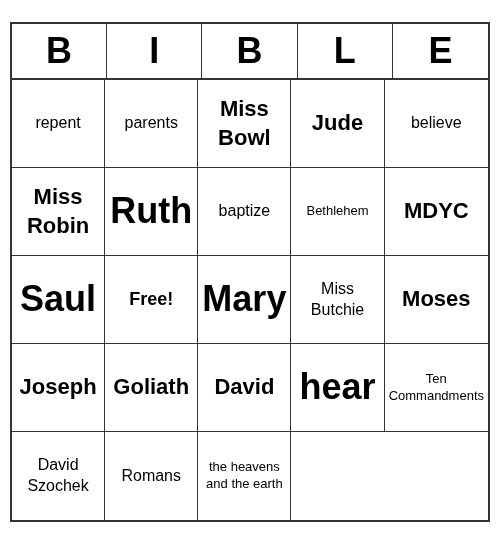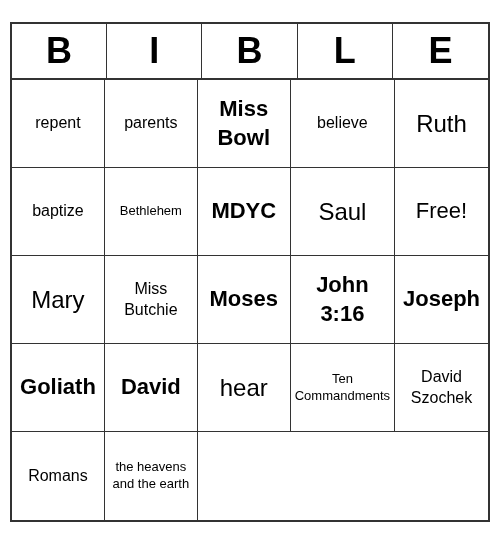--- a/index.html
+++ b/index.html
@@ -70,27 +70,27 @@
     .bingo-cell:nth-child(n+21) {
       border-bottom: none;
     }
 
     .bingo-cell.large-text {
       font-size: 22px;
       font-weight: bold;
     }
 
     .bingo-cell.xlarge-text {
-      font-size: 24px;
-      font-weight: normal;
+      font-size: 36px;
+      font-weight: bold;
     }
 
     .bingo-cell.free-cell {
-      font-size: 22px;
-      font-weight: normal;
+      font-size: 18px;
+      font-weight: bold;
     }
 
     .bingo-cell.small-text {
       font-size: 13px;
     }
 
     .bingo-cell.medium-text {
       font-size: 16px;
     }
   </style>
@@ -102,31 +102,32 @@
   <div class="header-cell">B</div>
       <div class="header-cell">I</div>
       <div class="header-cell">B</div>
       <div class="header-cell">L</div>
       <div class="header-cell">E</div>
     </div>
   <div class="bingo-grid">
   <div class="bingo-cell medium-text">repent</div>
       <div class="bingo-cell medium-text">parents</div>
       <div class="bingo-cell large-text">Miss Bowl</div>
+      <div class="bingo-cell large-text">Jude</div>
       <div class="bingo-cell medium-text">believe</div>
+      <div class="bingo-cell large-text">Miss Robin</div>
       <div class="bingo-cell xlarge-text">Ruth</div>
       <div class="bingo-cell medium-text">baptize</div>
       <div class="bingo-cell small-text">Bethlehem</div>
       <div class="bingo-cell large-text">MDYC</div>
       <div class="bingo-cell xlarge-text">Saul</div>
       <div class="bingo-cell free-cell">Free!</div>
       <div class="bingo-cell xlarge-text">Mary</div>
       <div class="bingo-cell medium-text">Miss Butchie</div>
       <div class="bingo-cell large-text">Moses</div>
-      <div class="bingo-cell large-text">John 3:16</div>
       <div class="bingo-cell large-text">Joseph</div>
       <div class="bingo-cell large-text">Goliath</div>
       <div class="bingo-cell large-text">David</div>
       <div class="bingo-cell xlarge-text">hear</div>
       <div class="bingo-cell small-text">Ten Commandments</div>
       <div class="bingo-cell medium-text">David Szochek</div>
       <div class="bingo-cell medium-text">Romans</div>
       <div class="bingo-cell small-text">the heavens and the earth</div>
     </div>
 </div>

